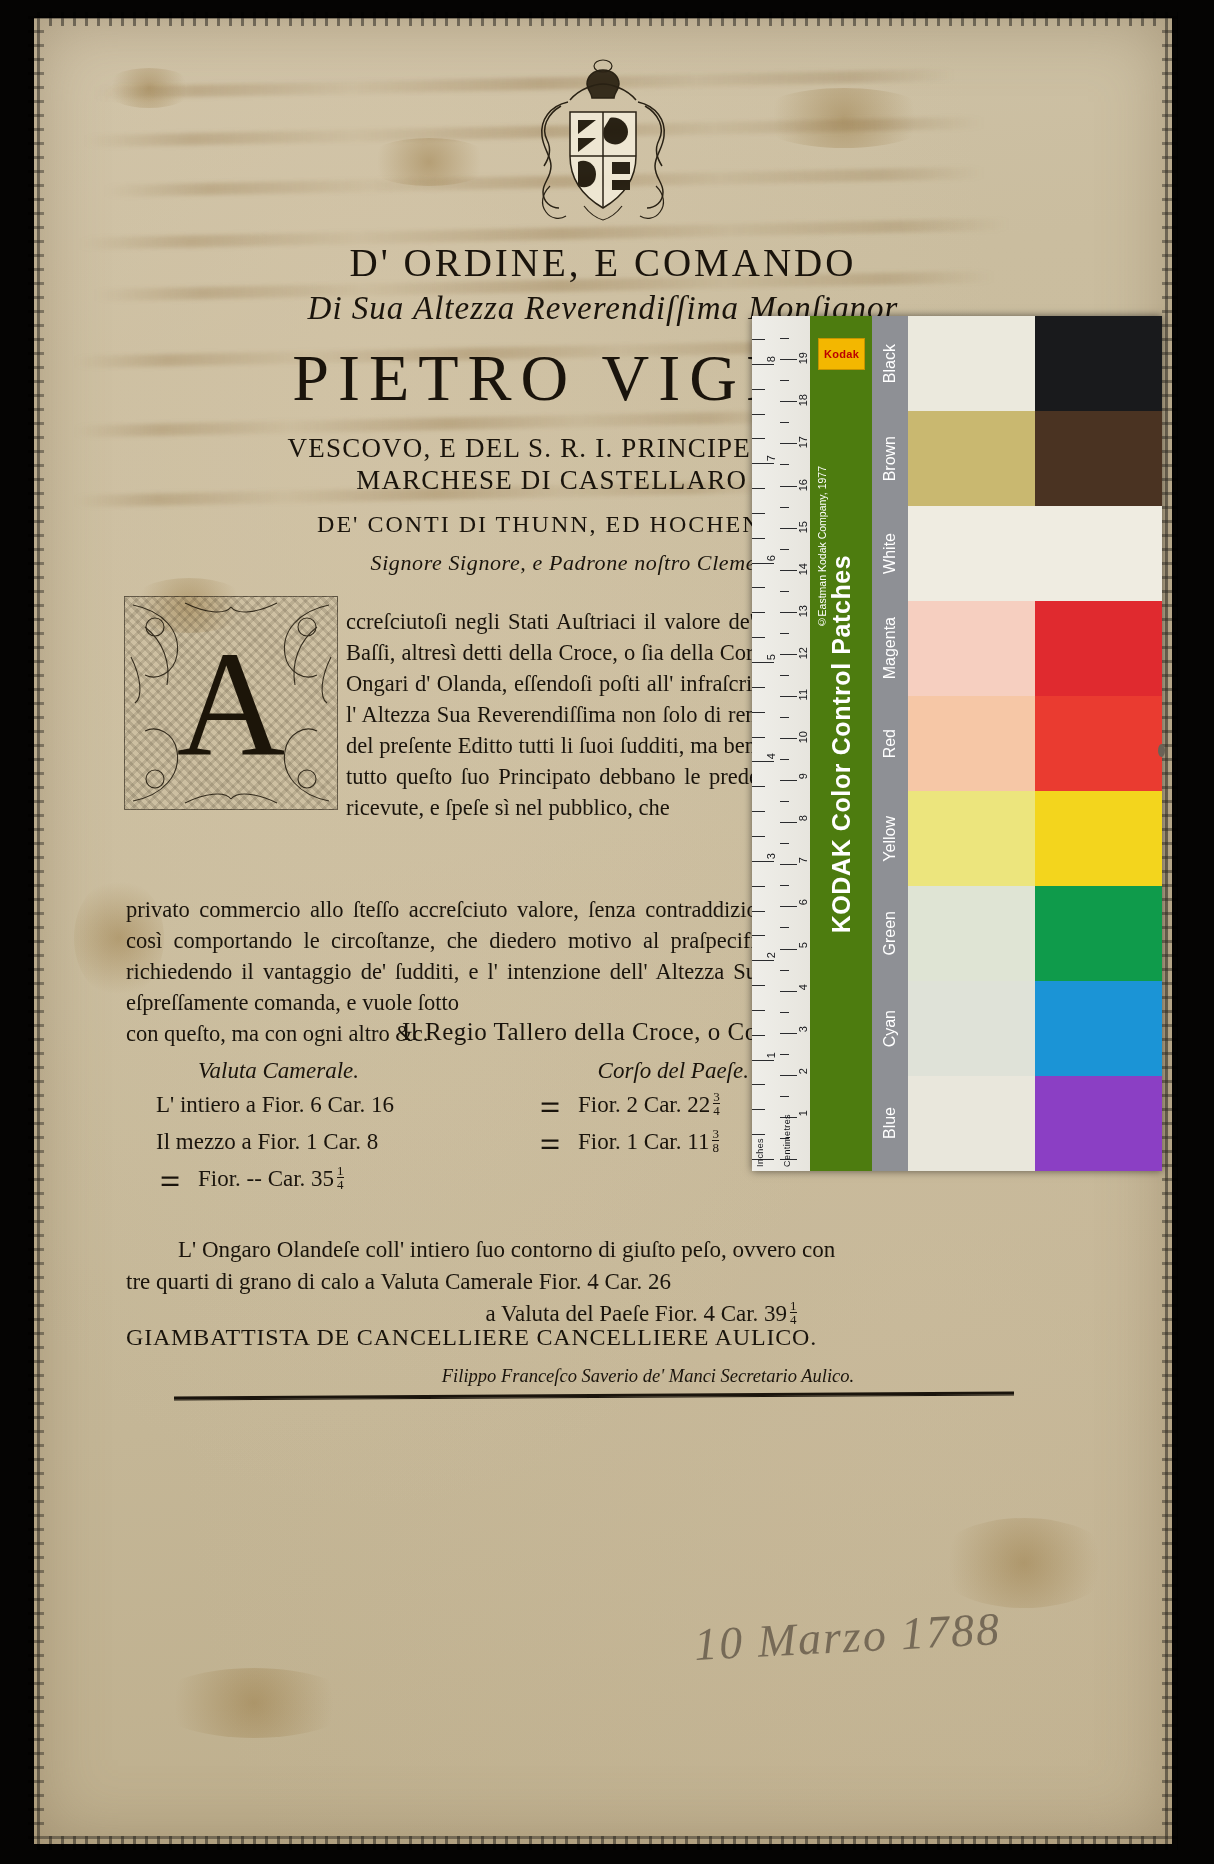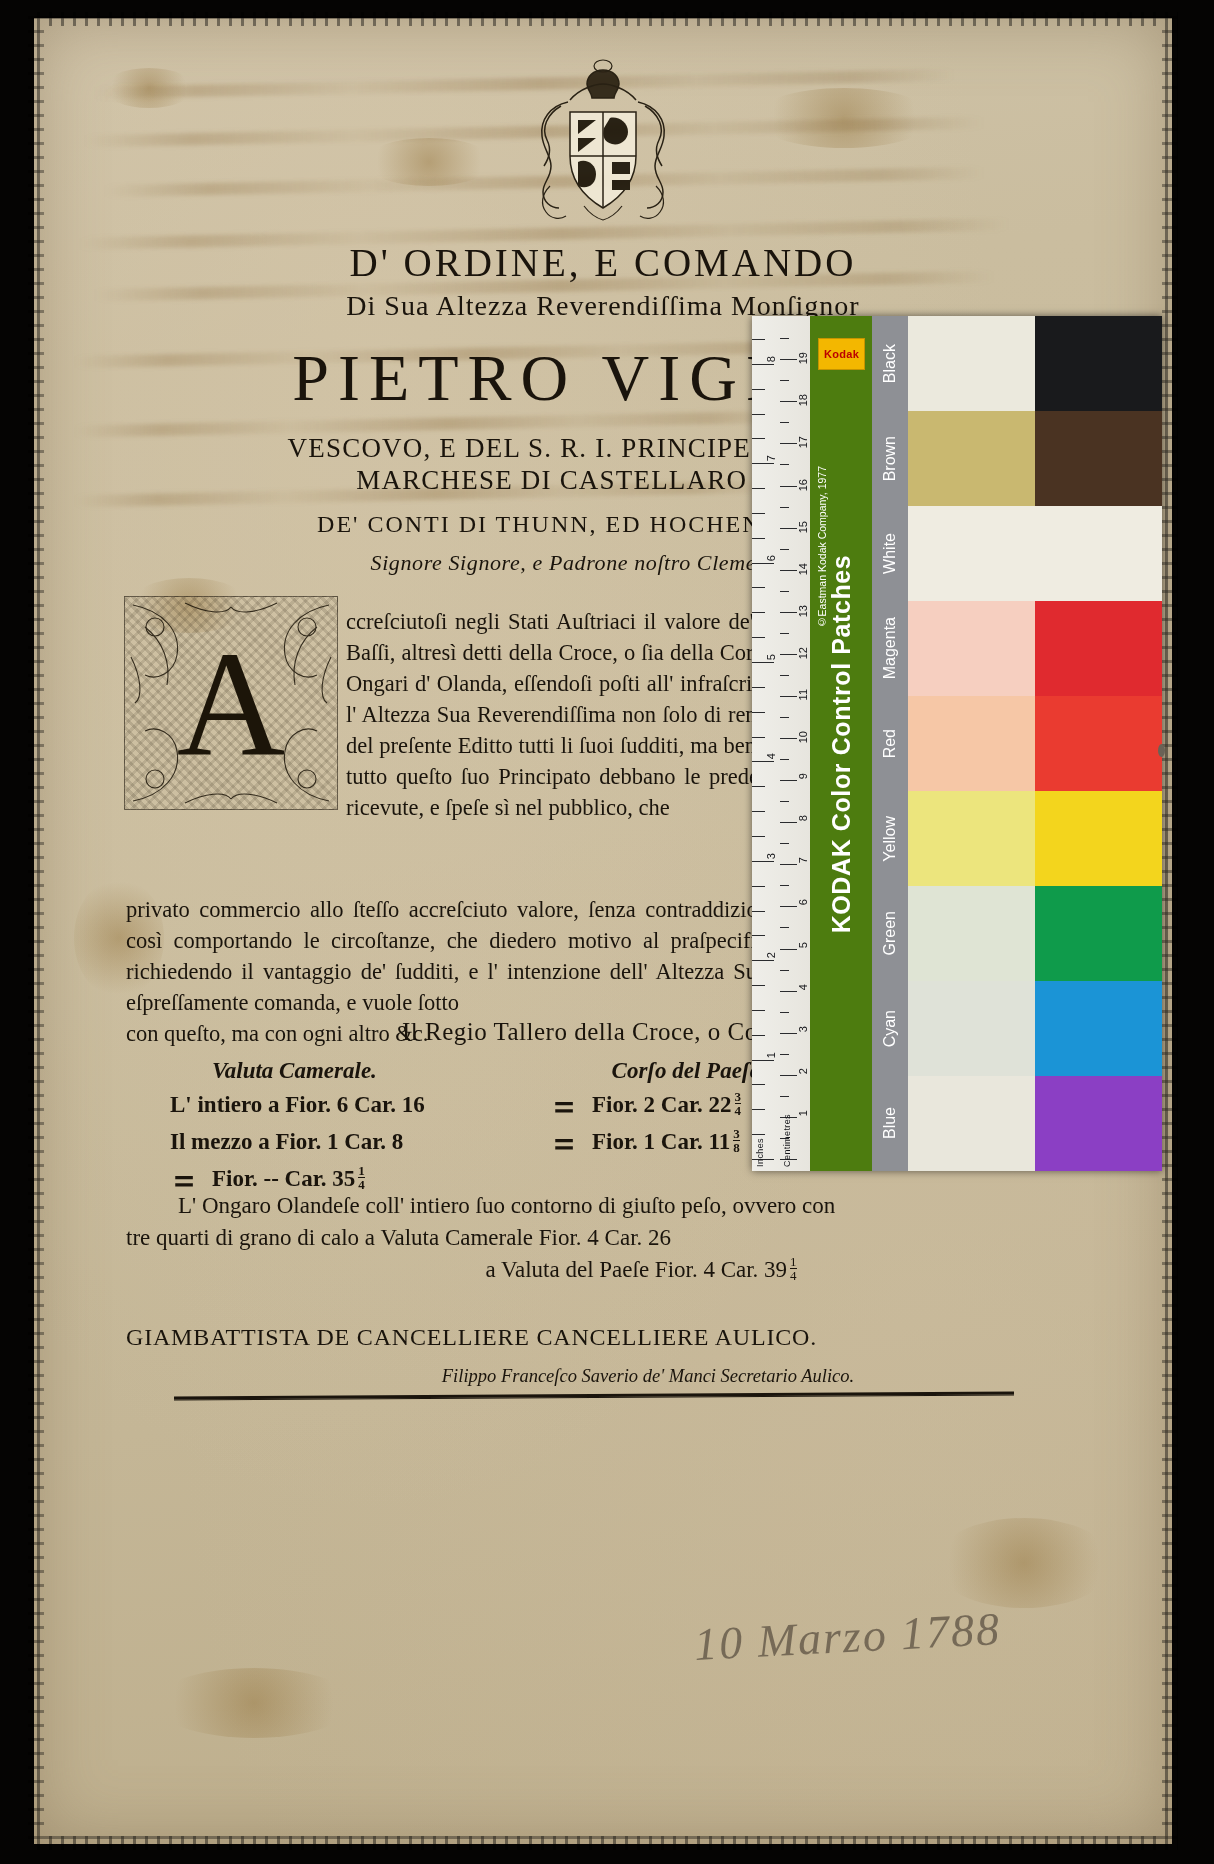--- a/index.html
+++ b/index.html
@@ -96,21 +96,21 @@
 
   .ctr { text-align: center; }
 
   #title1 {
     position: absolute; top: 222px; left: 0; right: 0;
     font-size: 39px; letter-spacing: 3px; font-weight: 400;
     font-family: "Liberation Serif", serif;
   }
   #title2 {
     position: absolute; top: 272px; left: 0; right: 0;
-    font-size: 28px; letter-spacing: 1px;
+    font-size: 33px; font-style: italic; letter-spacing: 1px;
   }
   #name {
     position: absolute; top: 322px; left: 0; right: 0;
     font-size: 66px; letter-spacing: 9px;
   }
   #role1 {
     position: absolute; top: 415px; left: 0; right: 0;
     font-size: 27px; letter-spacing: 1.2px;
   }
   #role2 {
@@ -158,23 +158,22 @@
   #para-full .last { text-align: left; }
 
   #subhead {
     position: absolute; top: 1000px; left: 0; right: 0;
     font-size: 25px; letter-spacing: .5px;
   }
 
   
   #rate-table {
     position: absolute;
-    left: 136px; top: 1040px; width: 740px;
+    left: 122px; top: 1040px; width: 740px;
     font-size: 23px;
-    font-weight: bold;
   }
   #rate-table .thead {
     display: flex; font-style: italic; margin-bottom: 6px;
   }
   #rate-table .thead .c1 { width: 380px; padding-left: 42px; }
   #rate-table .thead .c2 { width: 340px; padding-left: 66px; }
   #rate-table .row {
     display: flex; align-items: baseline; margin-bottom: 9px;
   }
   #rate-table .row .c1 { width: 380px; }
@@ -189,21 +188,21 @@
     margin-left: 3px;
   }
   .frac span { display: block; }
   .frac .den { border-top: 1px solid #1a140c; }
 
   #ongaro {
     position: absolute;
     left: 92px; top: 1172px; width: 880px;
     font-size: 23px; line-height: 32px;
   }
-  #ongaro .l1 { padding-left: 52px; }
+  #ongaro .l1 { padding-left: 52px; margin-top: 44px; }
   #ongaro .l3 { text-align: center; padding-left: 150px; }
 
   #dateline {
     position: absolute; left: 92px; top: 1272px; width: 900px;
     font-size: 22px;
   }
   #chancellor {
     position: absolute; left: 92px; top: 1306px; width: 900px;
     font-size: 24px; letter-spacing: .8px;
   }

